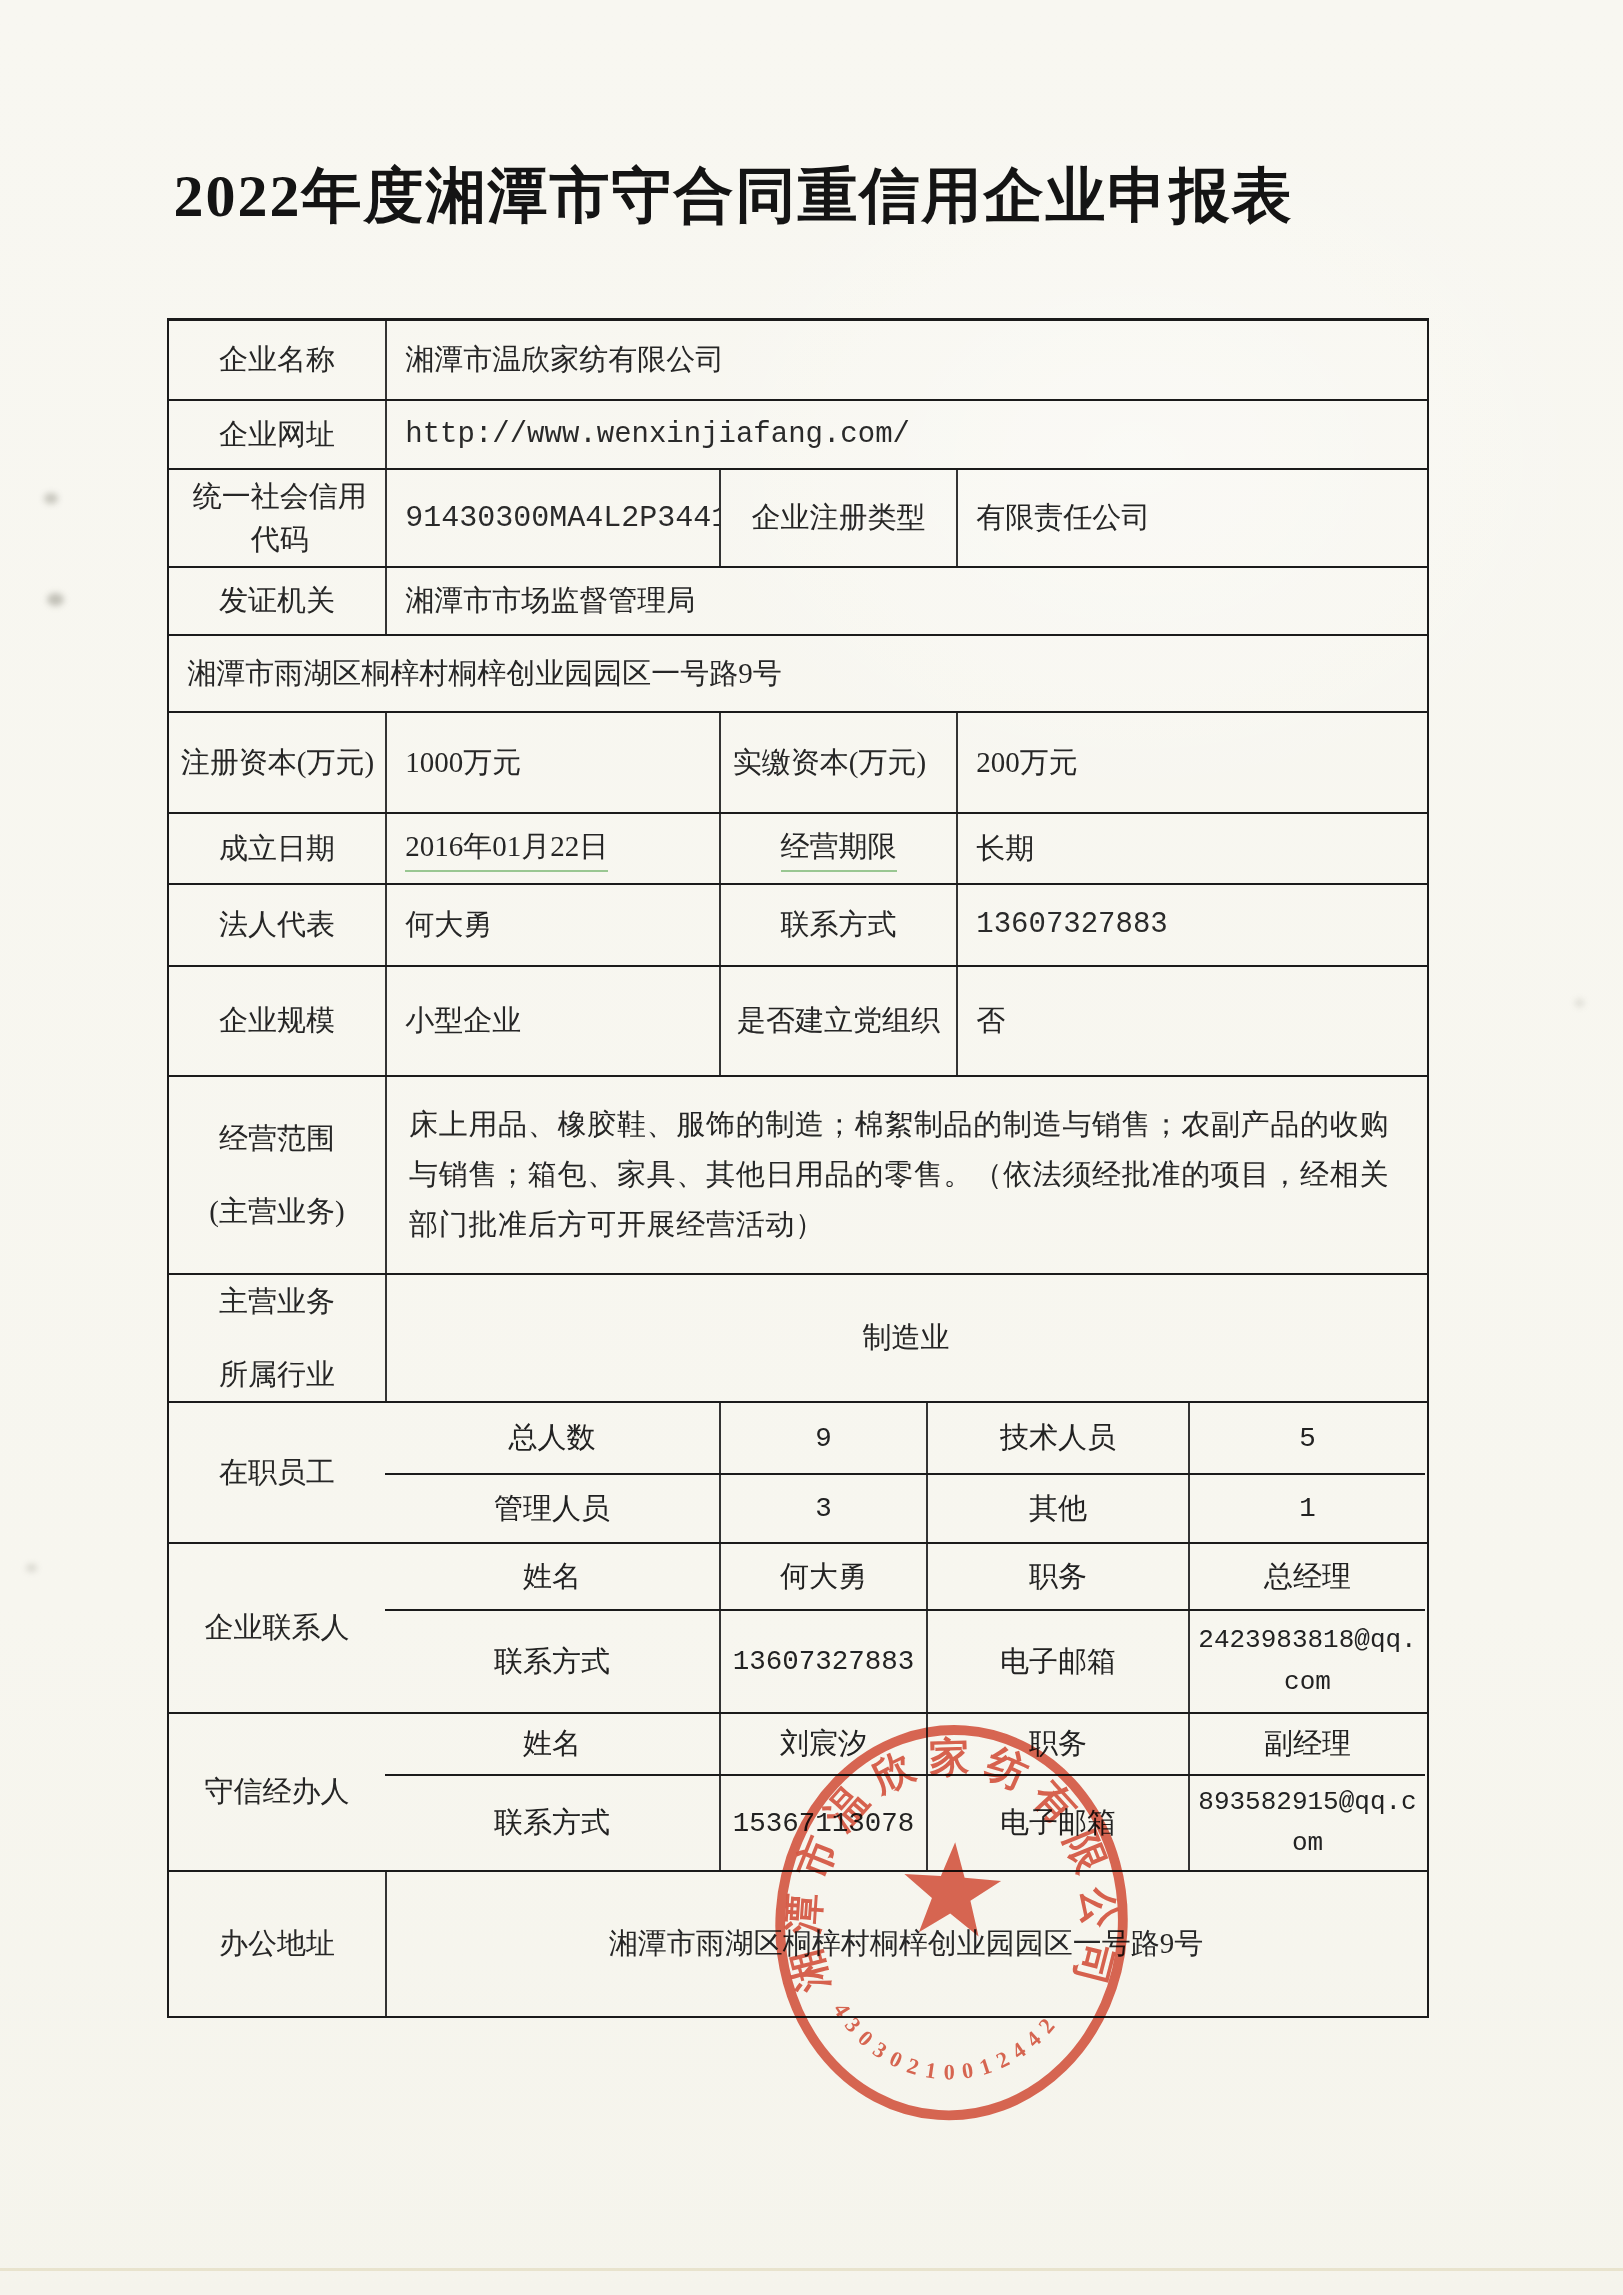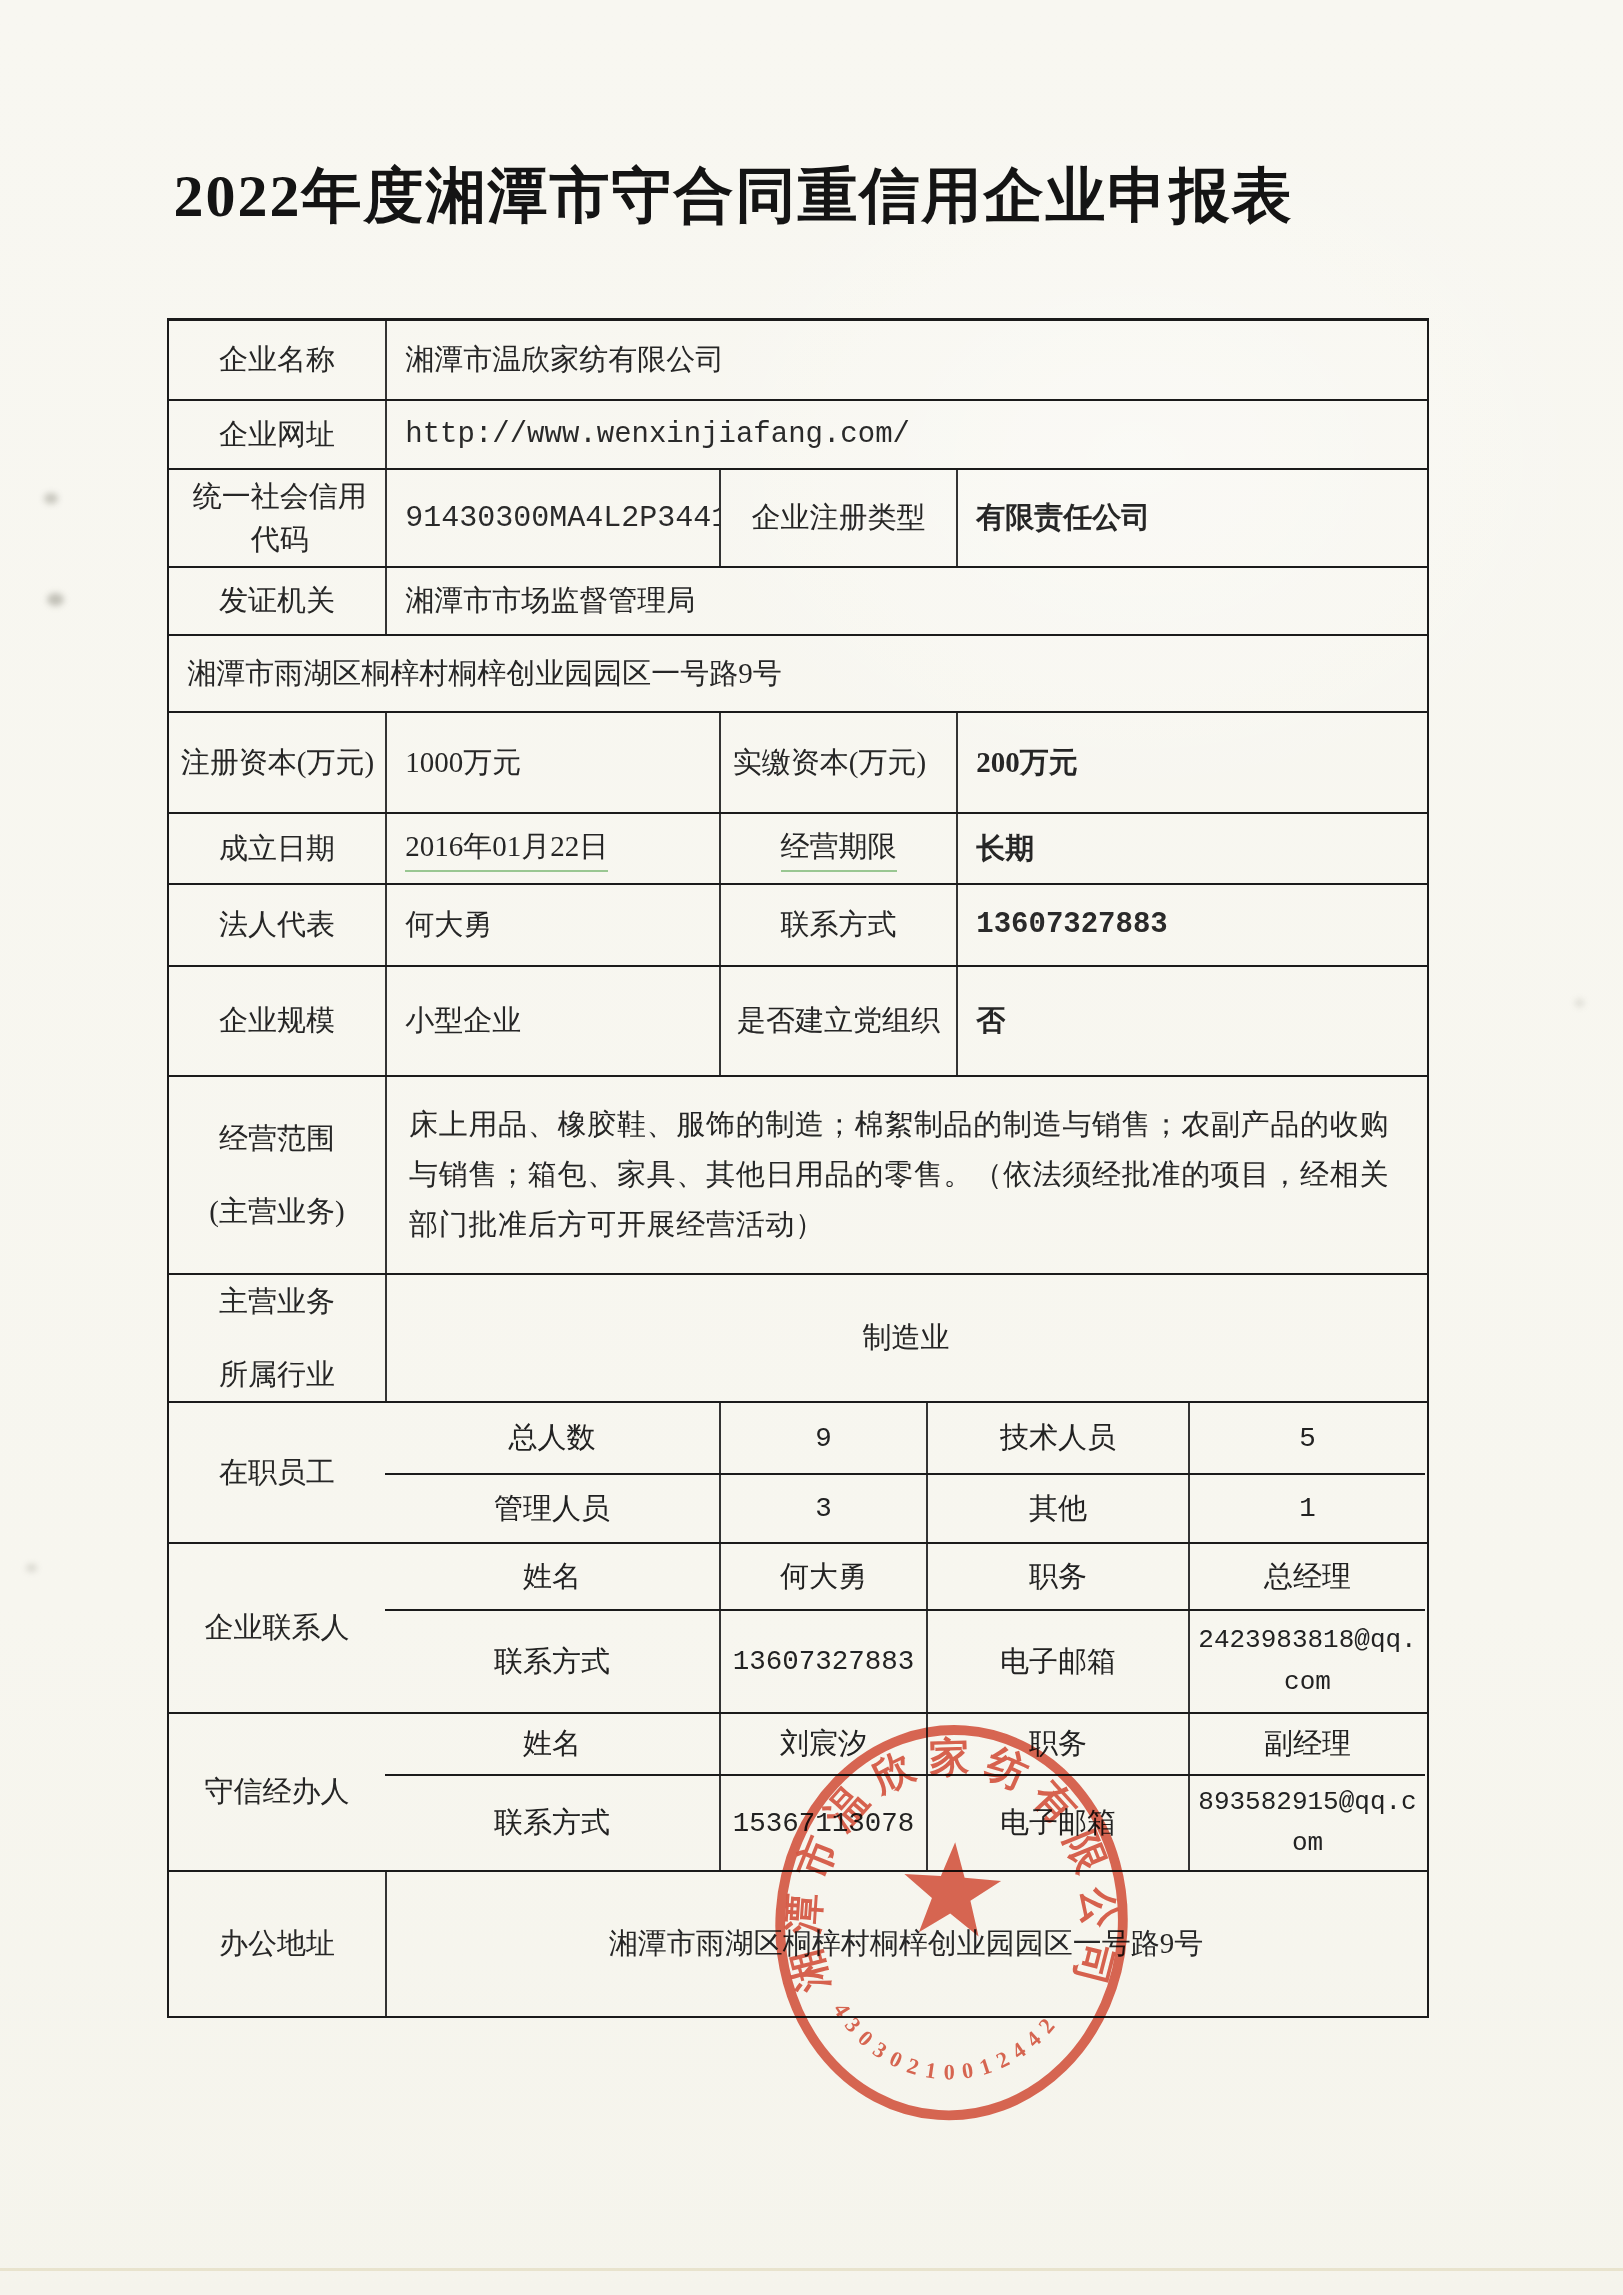--- a/index.html
+++ b/index.html
@@ -37,21 +37,21 @@
   .td{
     box-sizing:border-box;border-left:2px solid #343434;
     display:flex;align-items:center;justify-content:center;
     text-align:left;padding:3.9px 9.2px;line-height:1.5;
     font-size:29px;color:#262626;overflow:hidden;
   }
   .td:first-child{border-left:0;}
   .lab{width:216px;flex:0 0 216px;}
   .lab2{width:237px;flex:0 0 237px;}
   .v1{width:334px;flex:0 0 334px;}
-  .v2{width:470px;flex:0 0 470px;font-weight:bold;}
+  .v2{width:470px;flex:0 0 470px;}
   .vfull{width:1040px;flex:0 0 1040px;}
   .left{justify-content:flex-start;text-align:left;padding-left:18.3px;}
   .tl{justify-content:flex-start;text-align:center;padding-left:11.8px;padding-right:6.5px;}
   .mono{font-family:"Liberation Mono","DejaVu Sans Mono",monospace;font-size:29px;letter-spacing:0px;color:#2a2a2a;}
   .code{font-size:30px;}
   .stack{display:flex;flex-direction:column;align-items:center;justify-content:center;gap:30px;}
   .stack .ln{display:block;}
   .scope{align-items:center;line-height:1.72;letter-spacing:0.7px;padding:18.3px 22px;word-break:break-all;}
   
   .sub{width:1040px;flex:0 0 1040px;display:flex;flex-direction:column;box-sizing:border-box;}

